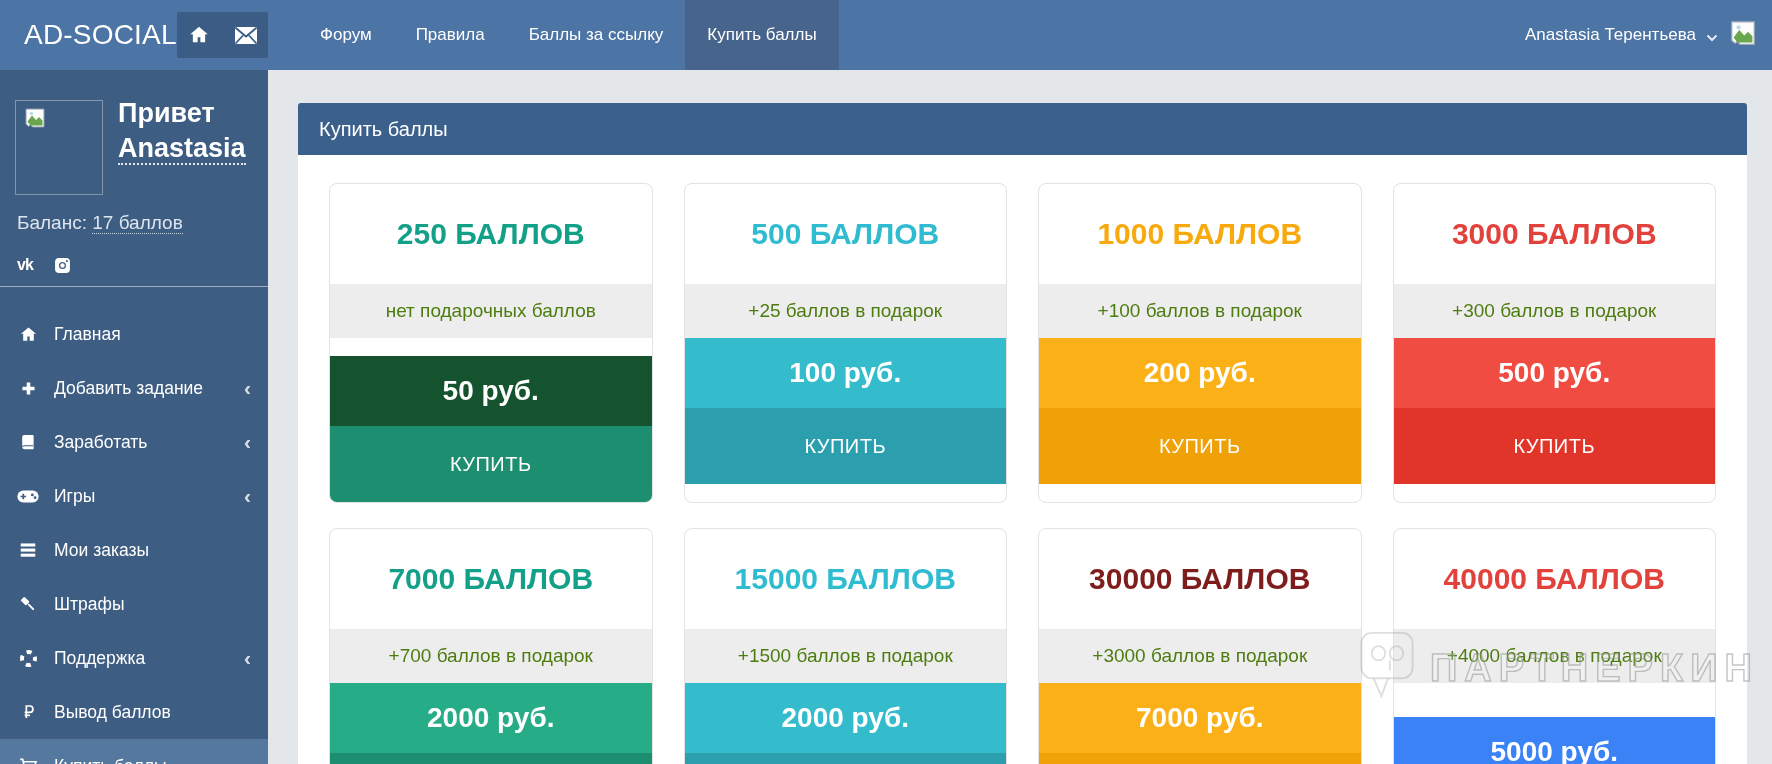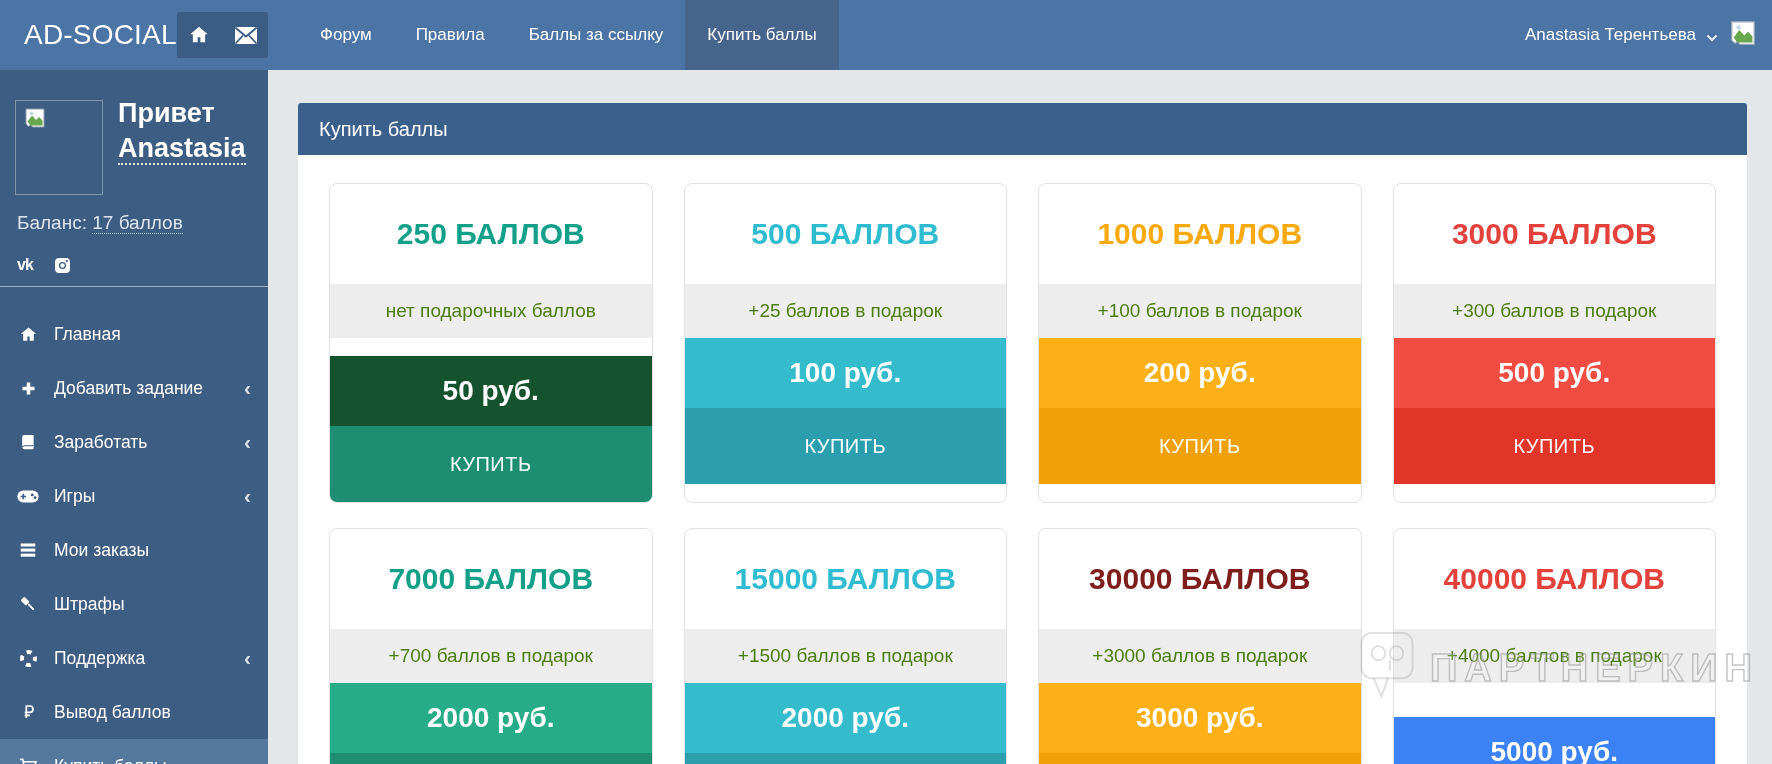--- a/index.html
+++ b/index.html
@@ -273,21 +273,21 @@
         <div class="card">
           <div class="card-points" style="color: rgb(48, 188, 208);">15000 БАЛЛОВ</div>
           <div class="card-gift">+1500 баллов в подарок</div>
           <div class="card-price" style="background: rgb(52, 188, 205);">2000 руб.</div>
           <div class="card-buy" style="background: rgb(43, 159, 174);">КУПИТЬ</div>
         </div>
 
         <div class="card">
           <div class="card-points" style="color: #7f1d1d;">30000 БАЛЛОВ</div>
           <div class="card-gift">+3000 баллов в подарок</div>
-          <div class="card-price" style="background: rgb(252, 176, 23);">3000 руб.</div>
+          <div class="card-price" style="background: rgb(252, 176, 23);">7000 руб.</div>
           <div class="card-buy" style="background: rgb(240, 161, 8);">КУПИТЬ</div>
         </div>
 
         <div class="card">
           <div class="card-points" style="color: rgb(226, 66, 59);">40000 БАЛЛОВ</div>
           <div class="card-gift">+4000 баллов в подарок</div>
           <div class="card-price" style="background: #3b82f6; margin-top: 34px;">5000 руб.</div>
           <div class="card-buy" style="background: rgb(225, 53, 42);">КУПИТЬ</div>
         </div>
 

